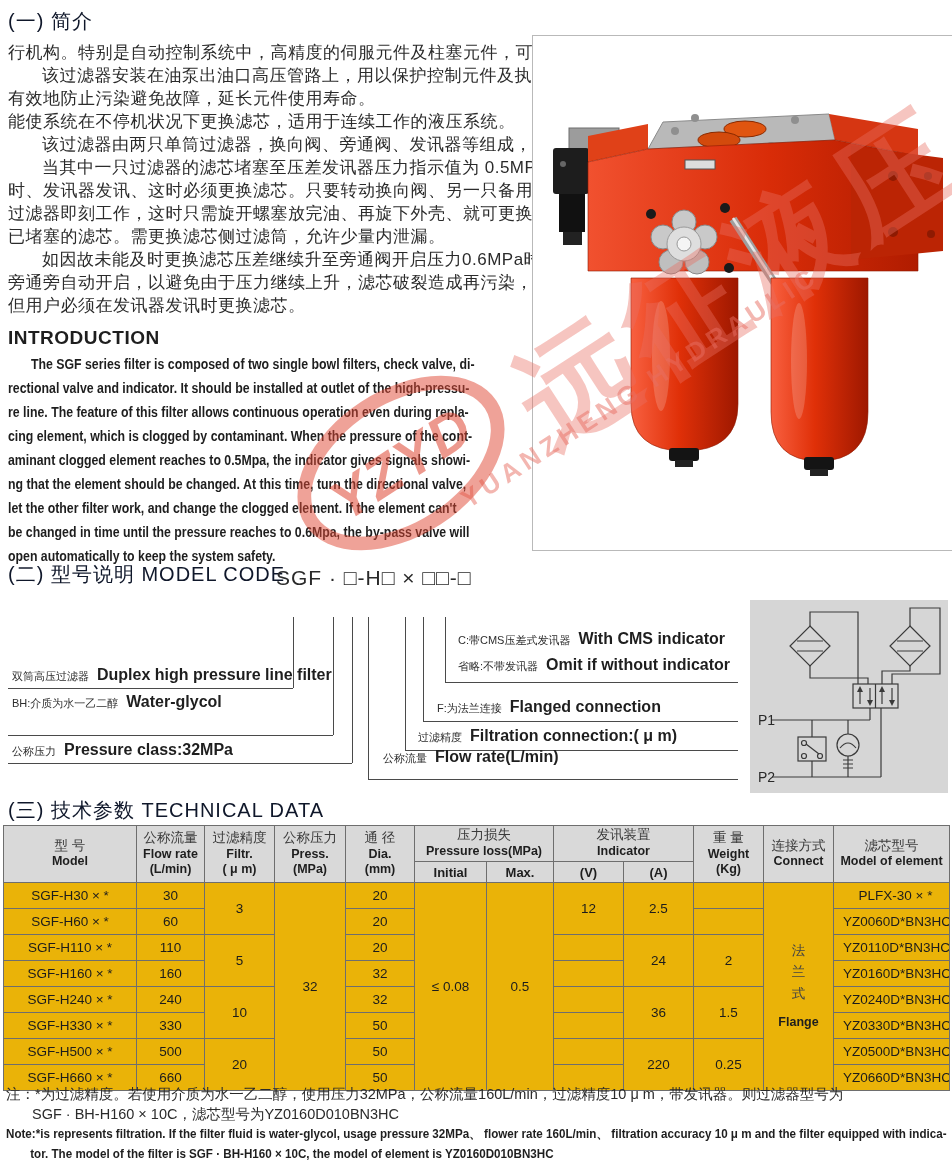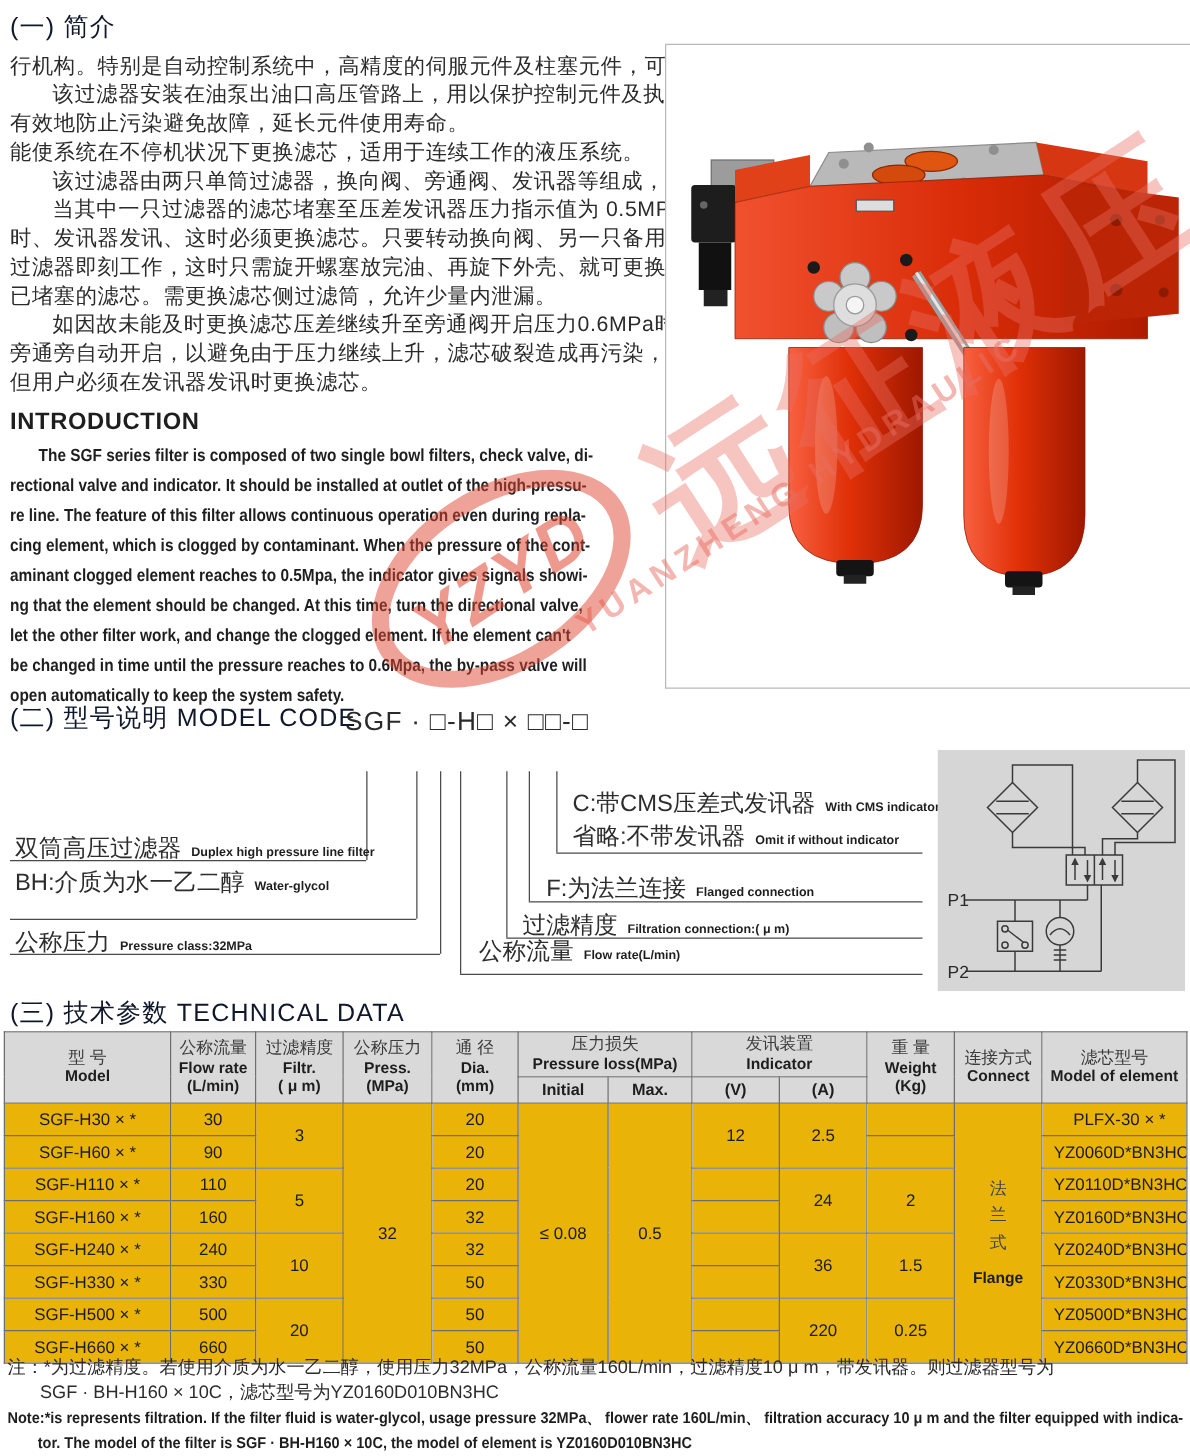--- a/index.html
+++ b/index.html
@@ -13,22 +13,22 @@
   .en-line{font-size:14px;font-weight:bold;line-height:24px;white-space:nowrap;color:#1e1e1e;
            transform:scaleX(0.88);transform-origin:left center;}
   .en-line.first{padding-left:26px;}
   .intro-h{font-size:19px;font-weight:bold;color:#1e1e1e;letter-spacing:0.5px;}
   
   .photo-box{left:532px;top:35px;width:419px;height:514px;border:1px solid #b9b9b9;background:#fff;}
   
   .mc-code{font-size:21px;letter-spacing:1px;color:#2a2a2a;white-space:nowrap;}
   .mc-line{position:absolute;background:#4a4a4a;}
   .mc-label{position:absolute;white-space:nowrap;}
-  .mc-cn{font-size:19px;color:#2d2d2d;}
-  .mc-en{font-size:10px;font-weight:bold;color:#1e1e1e;margin-left:8px;}
+  .mc-cn{font-size:11px;color:#2d2d2d;}
+  .mc-en{font-size:16px;font-weight:bold;color:#1e1e1e;margin-left:8px;}
   
   .schem{left:750px;top:600px;width:198px;height:193px;}
   
   table.tech{border-collapse:collapse;table-layout:fixed;width:946px;}
   table.tech th,table.tech td{border:1px solid #6e6e6e;text-align:center;vertical-align:middle;
       overflow:hidden;}
   table.tech th{background:#d9d9d9;font-weight:normal;padding:1px 0;}
   table.tech td{background:#eab308;height:23px;font-size:13.5px;color:#1c1c1c;}
   .h-cn{font-size:13.5px;color:#3a3a3a;line-height:1.25;}
   .h-en{font-size:12.5px;font-weight:bold;color:#1e1e1e;line-height:1.25;}
@@ -338,21 +338,21 @@
                 <div>法</div>
                 <div>兰</div>
                 <div>式</div>
                 <div class="flange">Flange</div>
               </div>
             </td>
             <td class="el">PLFX-30 × *</td>
           </tr>
           <tr>
             <td>SGF-H60 × *</td>
-            <td>90</td>
+            <td>60</td>
             <td>20</td>
             <td></td>
             <td class="el">YZ0060D*BN3HC</td>
           </tr>
           <tr>
             <td>SGF-H110 × *</td>
             <td>110</td>
             <td rowspan="2">5</td>
             <td>20</td>
             <td></td>

